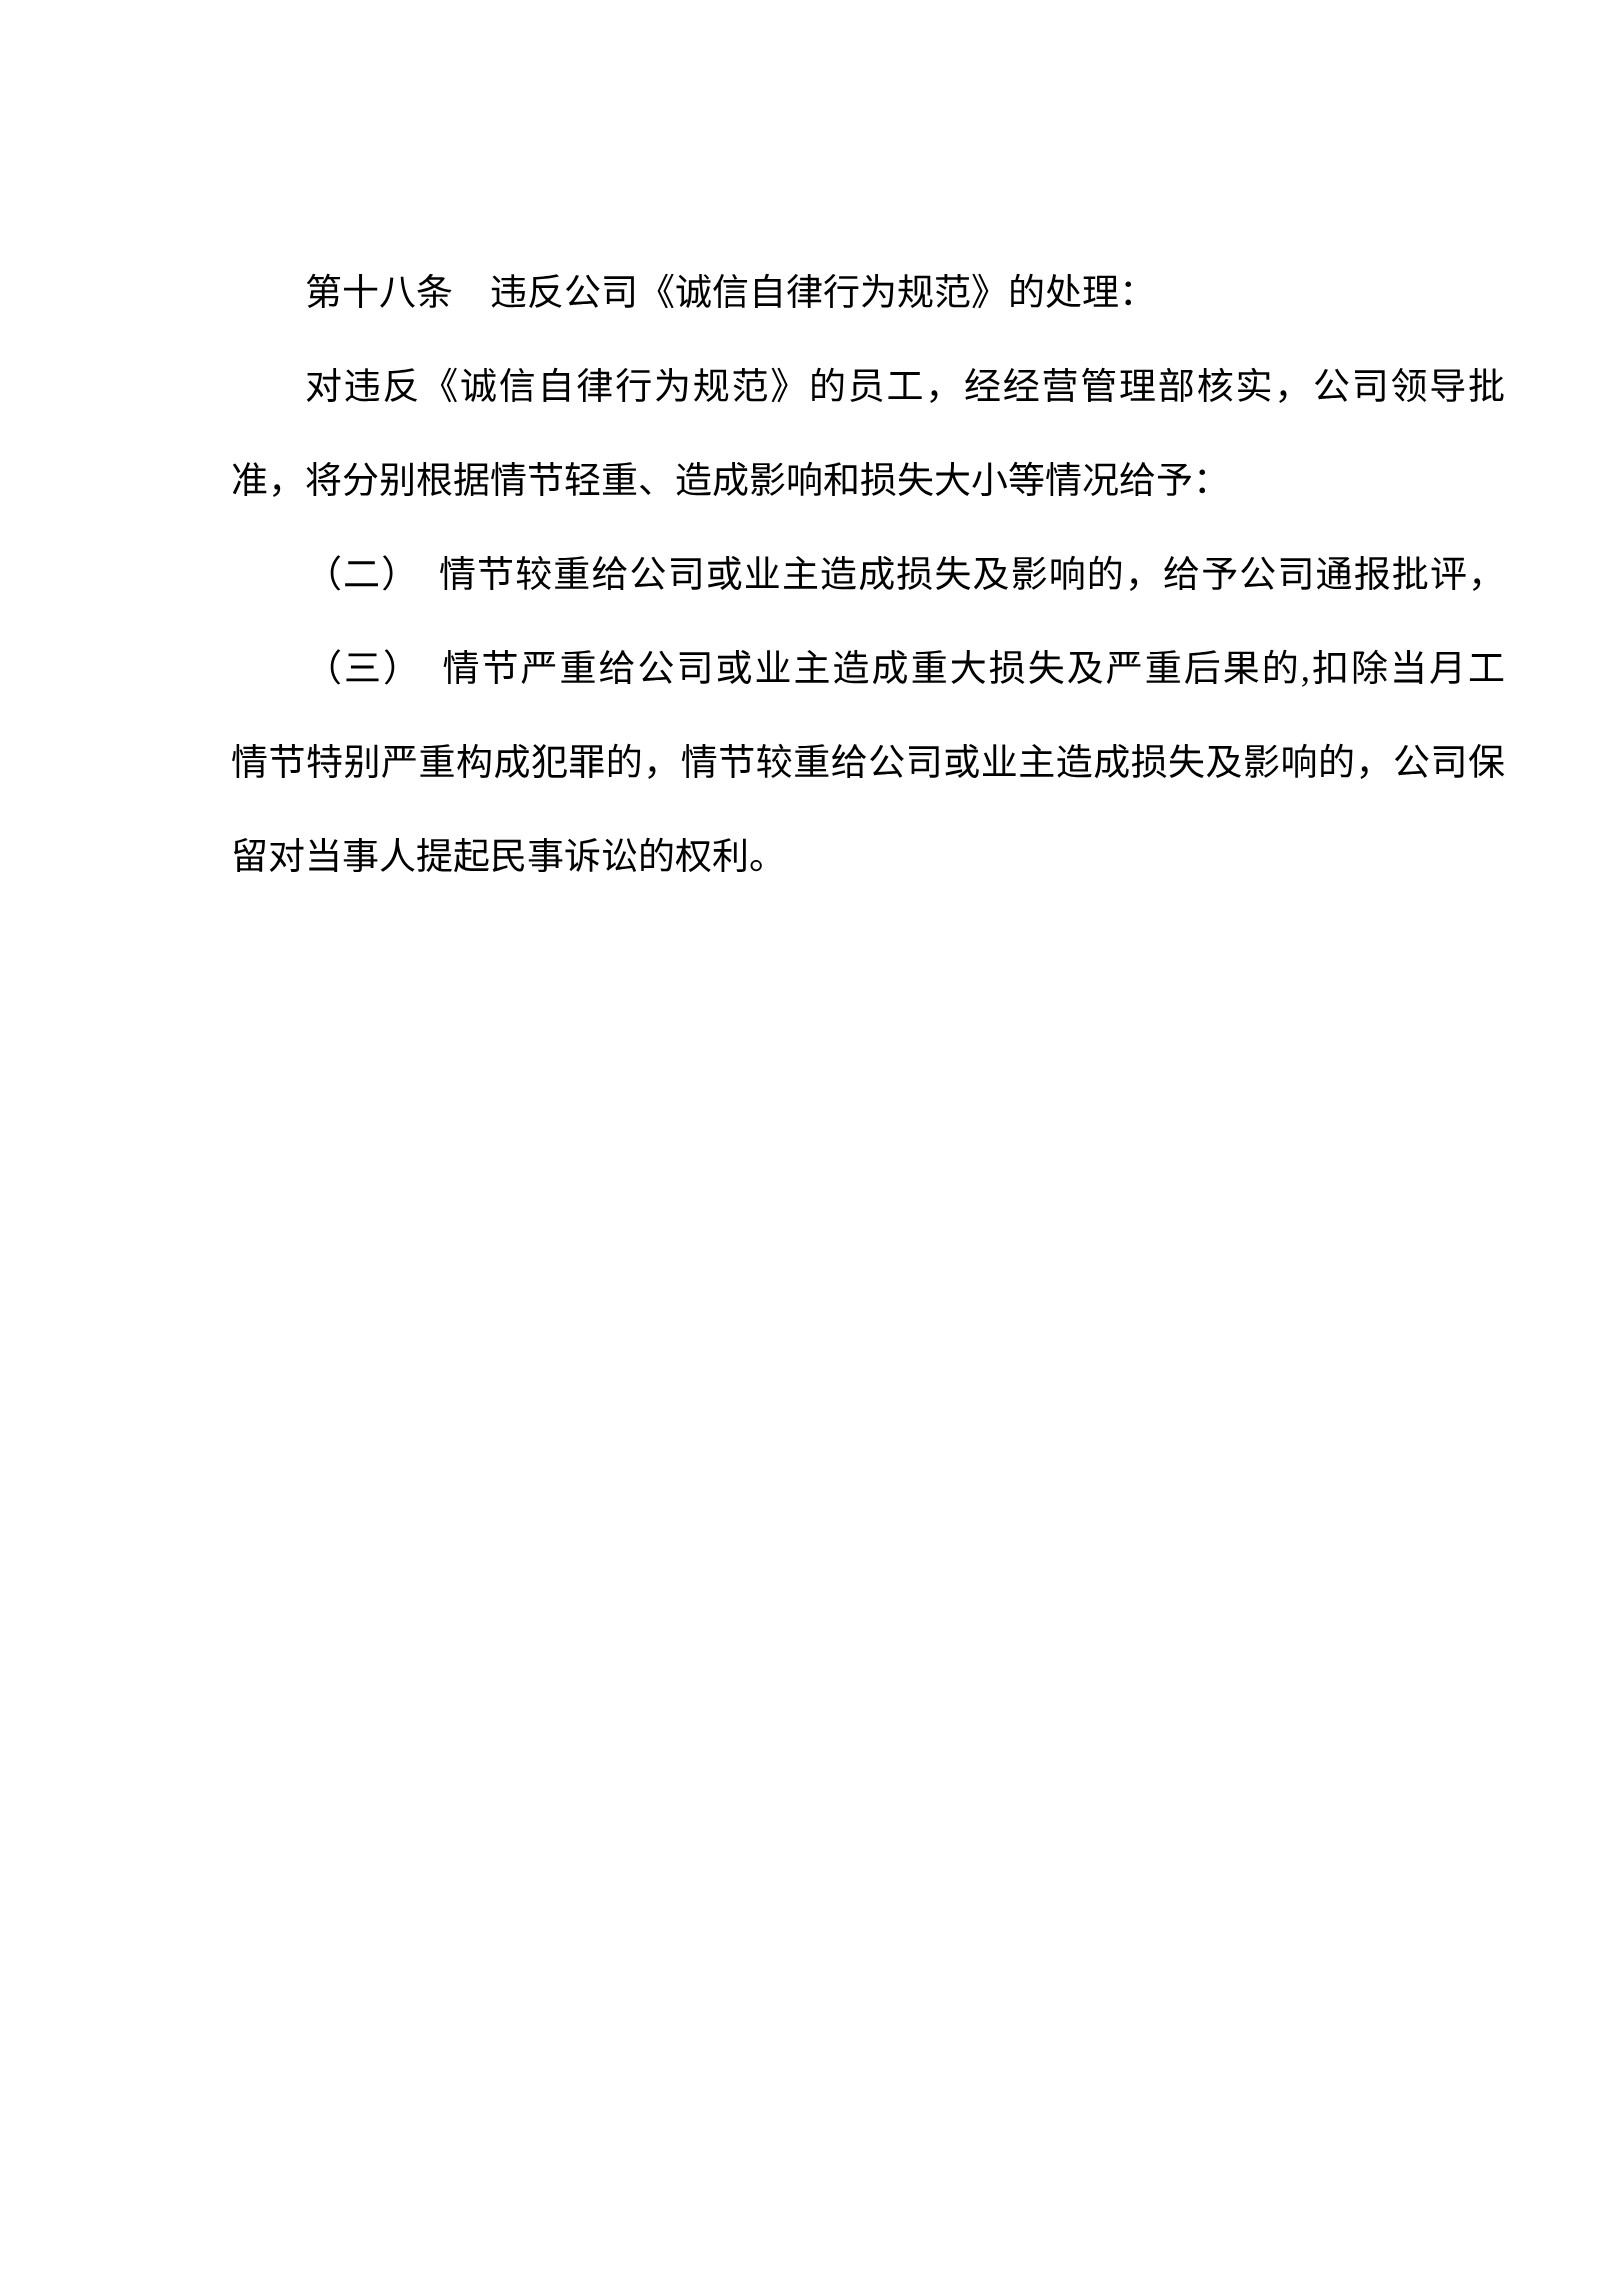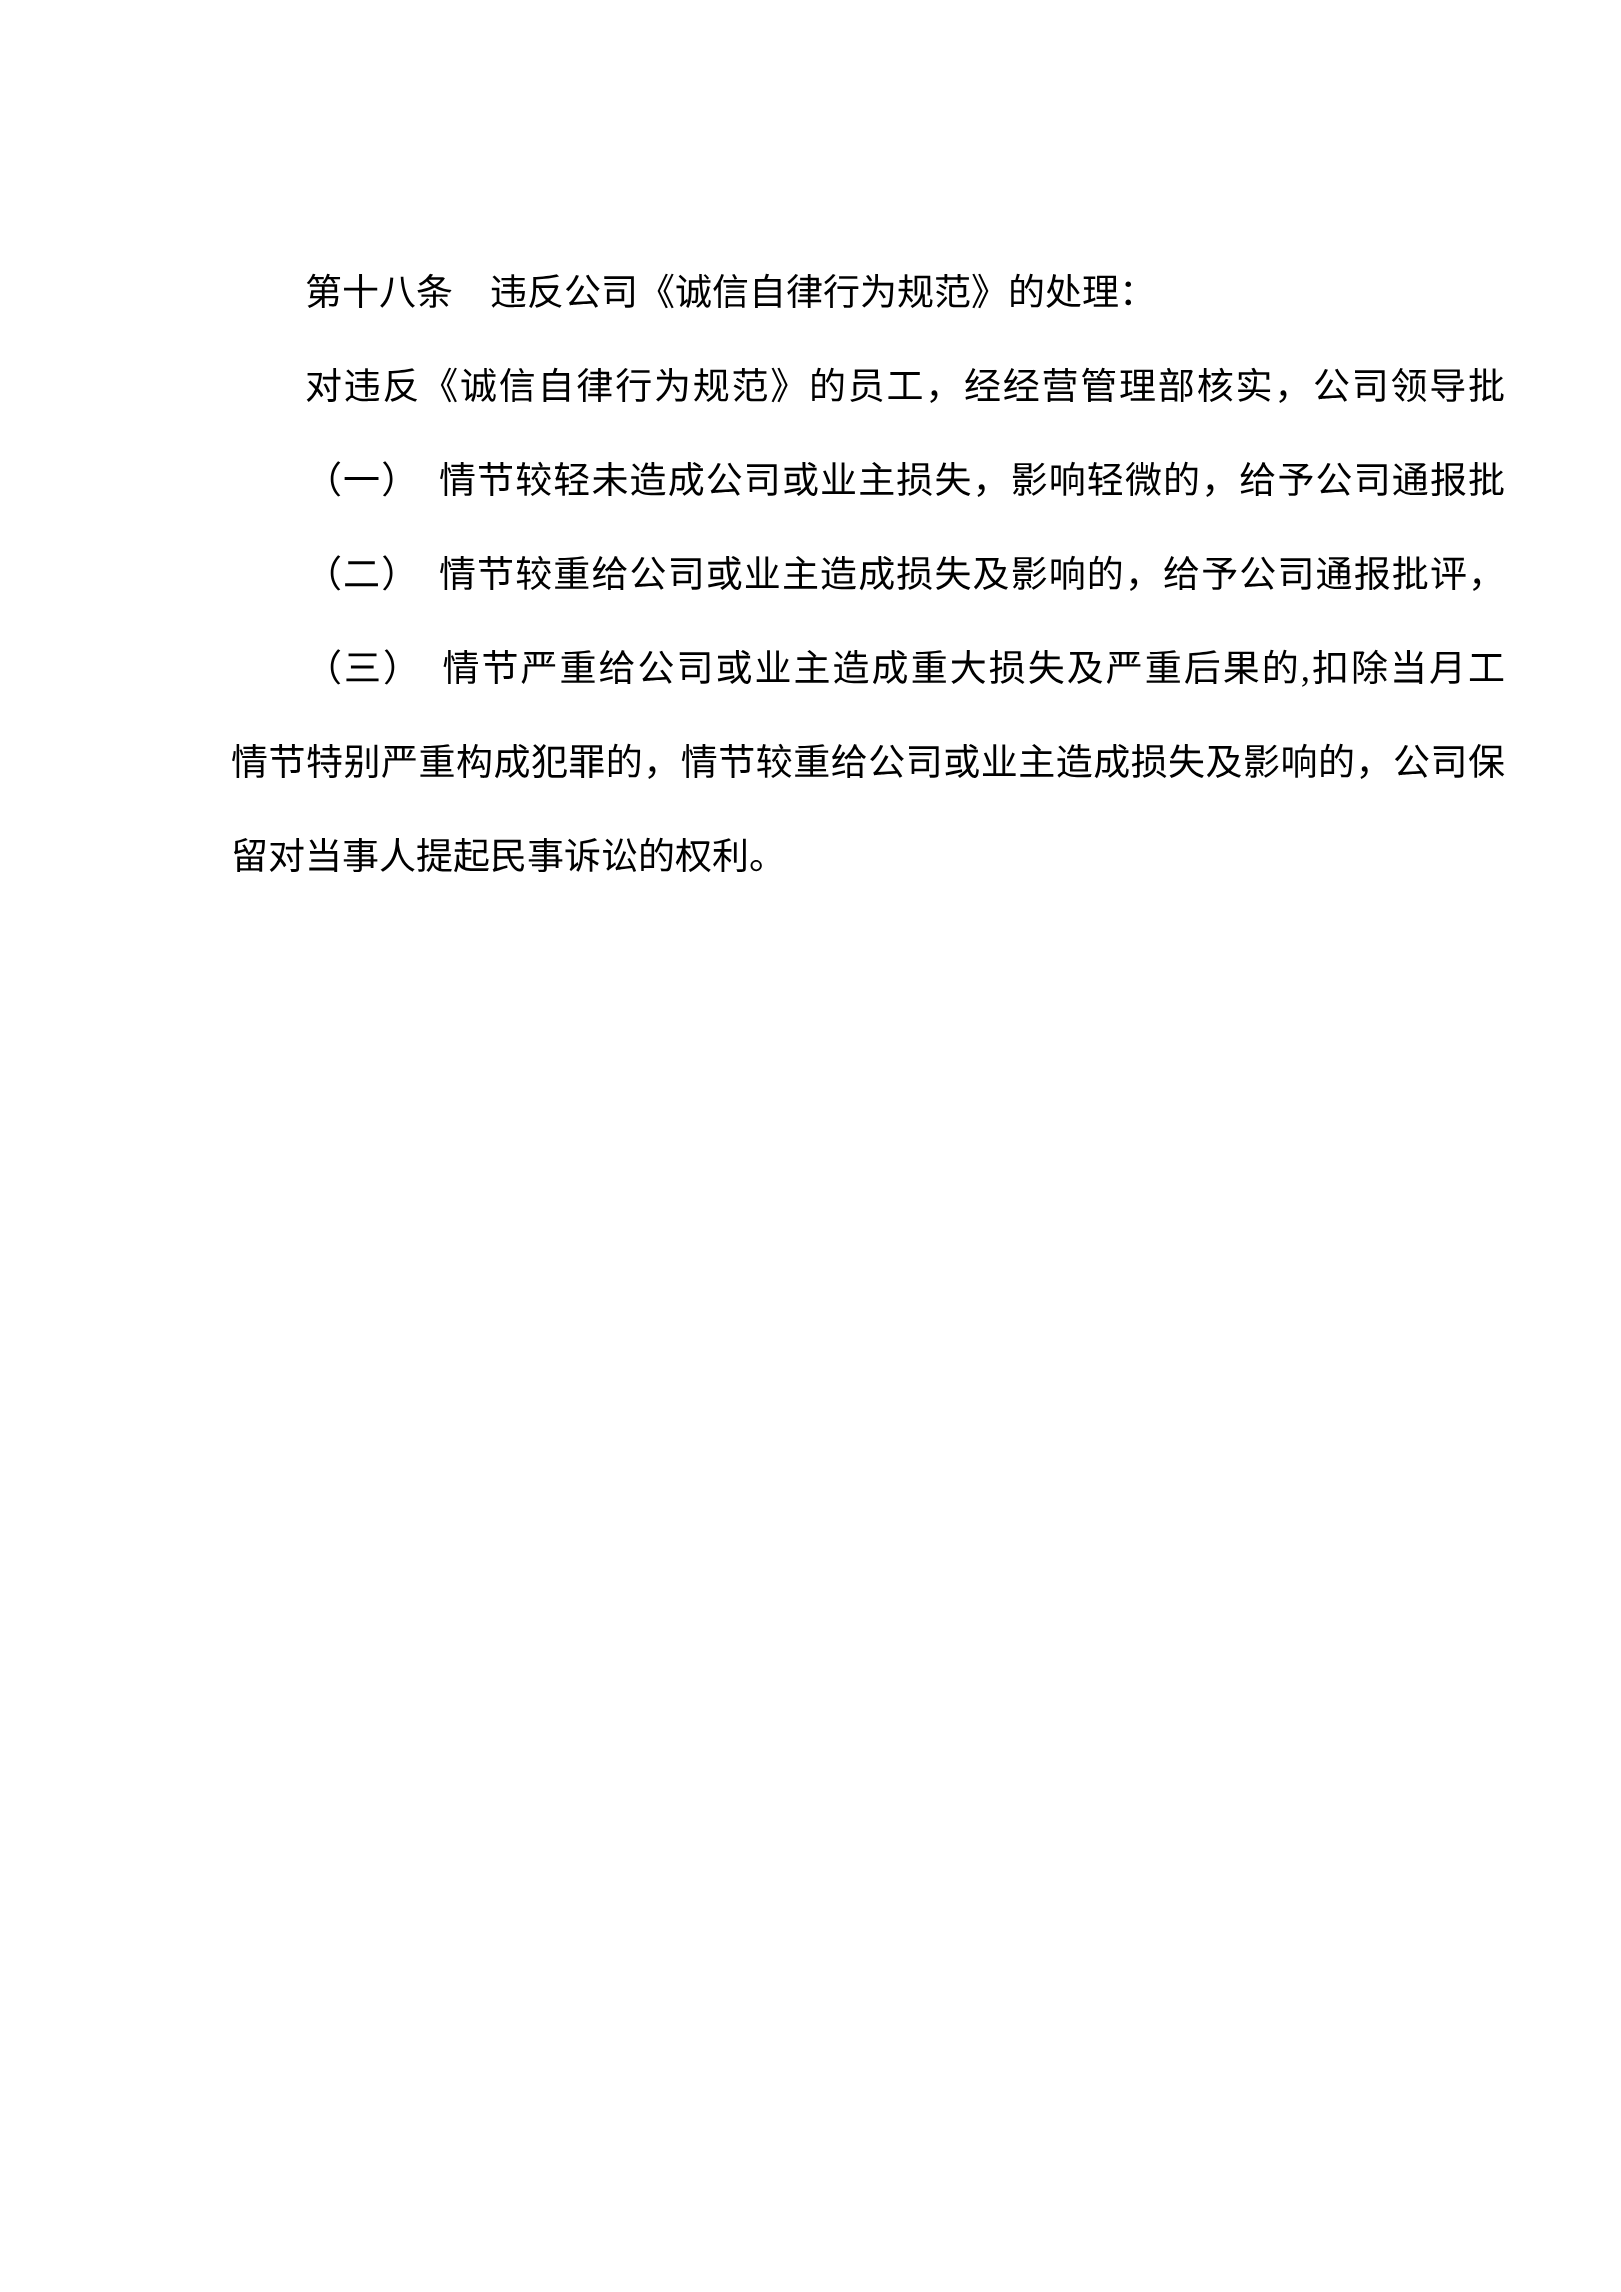--- a/index.html
+++ b/index.html
@@ -46,22 +46,22 @@
 </head>
 <body>
 
 <div class="page">
   <div class="text-block">
 
     <div class="line indent">第十八条　违反公司《诚信自律行为规范》的处理：</div>
 
     <div class="line indent fill">对违反《诚信自律行为规范》的员工，经经营管理部核实，公司领导批</div>
 
+    <div class="line">准，将分别根据情节轻重、造成影响和损失大小等情况给予：</div>
 
-    <div class="line indent fill">（一）　情节较轻未造成公司或业主损失，影响轻微的，给予公司通报批</div>
 
 
     <div class="line indent fill">（二）　情节较重给公司或业主造成损失及影响的，给予公司通报批评，</div>
 
 
     <div class="line indent fill">（三）　情节严重给公司或业主造成重大损失及严重后果的,扣除当月工</div>
 
 
     <div class="line fill">情节特别严重构成犯罪的，情节较重给公司或业主造成损失及影响的，公司保</div>
 

